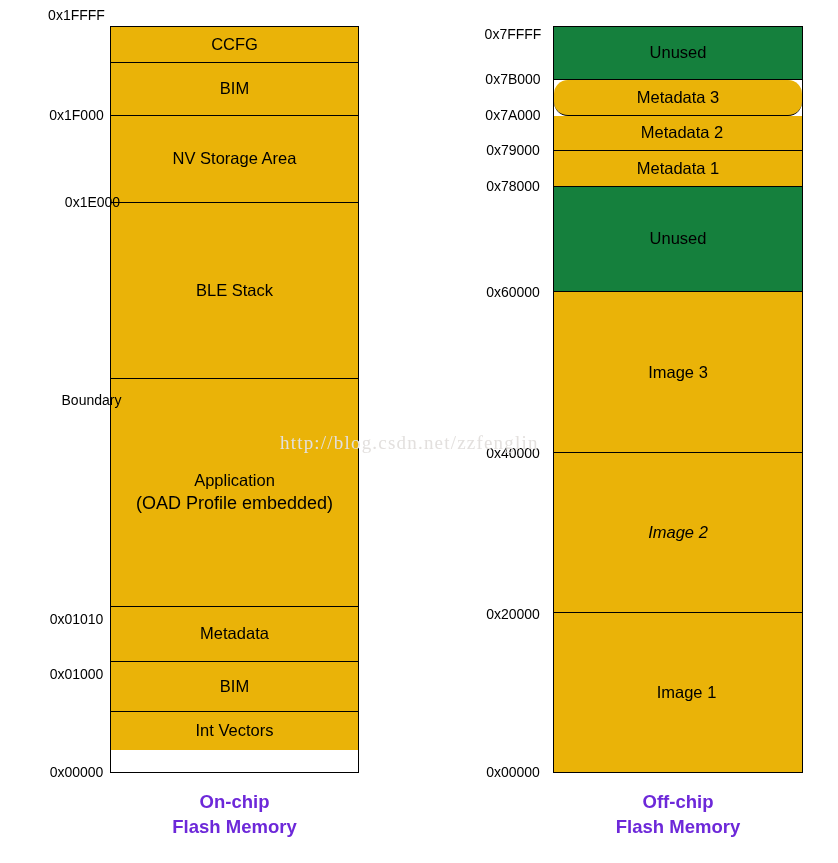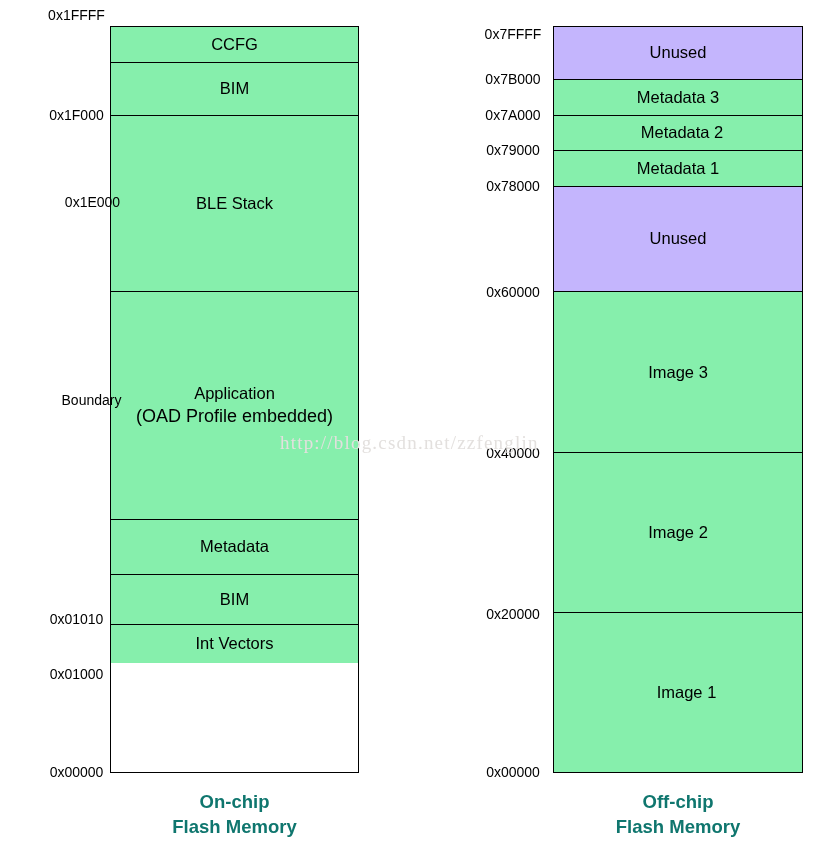--- a/index.html
+++ b/index.html
@@ -37,29 +37,29 @@
     position: relative;
     box-sizing: border-box;
     display: flex;
     flex-direction: column;
     align-items: center;
     justify-content: center;
     text-align: center;
     font-size: 16.5px;
     line-height: 1.28;
     color: #000000;
-    background: #86efac;
+    background: #eab308;
     border-bottom: 1.5px solid #000000;
     overflow: hidden;
   }
   .mem-block:last-child {
     border-bottom: none;
   }
   .mem-block.unfilled {
-    background: #c4b5fd;
+    background: #15803d;
   }
   .mem-block .blk-sub {
     font-size: 18px;
   }
 
   
   .addr-label {
     position: absolute;
     font-size: 14px;
     line-height: 1;
@@ -69,21 +69,21 @@
     margin-left: 24px;
   }
 
   
   .column-caption {
     position: absolute;
     text-align: center;
     font-weight: bold;
     font-size: 18.5px;
     line-height: 1.33;
-    color: #0f766e;
+    color: #6d28d9;
   }
 
   
   .watermark {
     position: absolute;
     font-family: "Liberation Serif", serif;
     font-size: 19px;
     letter-spacing: 1.2px;
     color: #e3e0de;
     white-space: nowrap;
@@ -99,20 +99,23 @@
   <div class="mem-column" style="left:110px; top:26px; width:249px; height:747px;">
 
     <div class="mem-block" style="height:36px;">
       <span>CCFG</span>
     </div>
 
     <div class="mem-block" style="height:53px;">
       <span>BIM</span>
     </div>
 
+    <div class="mem-block" style="height:87px;">
+      <span>NV Storage Area</span>
+    </div>
 
     <div class="mem-block" style="height:176px;">
       <span>BLE Stack</span>
     </div>
 
     <div class="mem-block" style="height:228px;">
 
       <span>Application</span>
       <span class="blk-sub">(OAD Profile embedded)</span>
     </div>
@@ -142,41 +145,41 @@
     <div>On-chip</div>
     <div>Flash Memory</div>
   </div>
 
   <div class="mem-column" style="left:553px; top:26px; width:250px; height:747px;">
 
     <div class="mem-block unfilled" style="height:53px;">
       <span>Unused</span>
     </div>
 
-    <div class="mem-block" style="height:36px;">
+    <div class="mem-block" style="height:36px;border-radius:14px;">
       <span>Metadata 3</span>
     </div>
 
     <div class="mem-block" style="height:35px;padding-left:8px;">
       <span>Metadata 2</span>
     </div>
 
     <div class="mem-block" style="height:36px;">
       <span>Metadata 1</span>
     </div>
 
     <div class="mem-block unfilled" style="height:106px;">
       <span>Unused</span>
     </div>
 
     <div class="mem-block" style="height:161px;">
       <span>Image 3</span>
     </div>
 
-    <div class="mem-block" style="height:161px;">
+    <div class="mem-block" style="height:161px;font-style:italic;">
       <span>Image 2</span>
     </div>
 
     <div class="mem-block" style="height:159px;padding-left:17px;">
       <span>Image 1</span>
     </div>
   </div>
 
   <div class="addr-label" style="left:430px; width:118px; top:27px;">0x7FFFF</div>
   <div class="addr-label" style="left:430px; width:118px; top:72px;">0x7B000</div>

